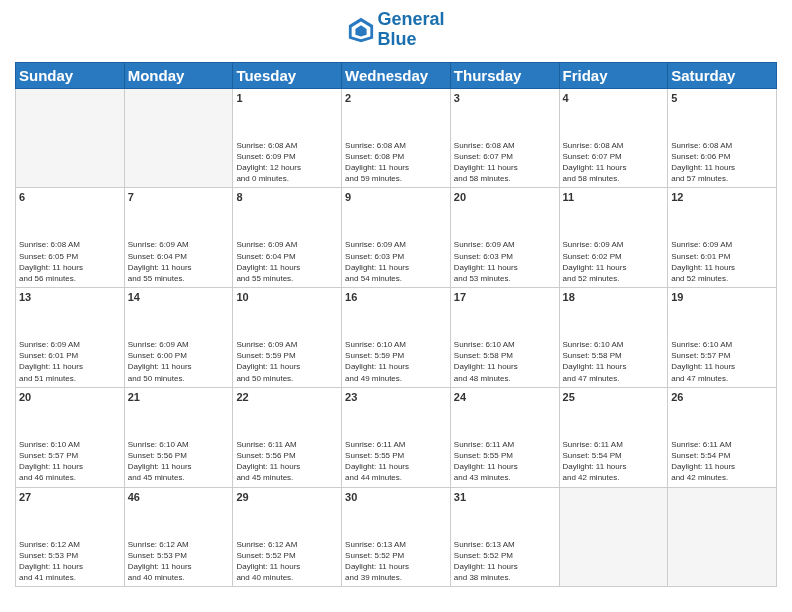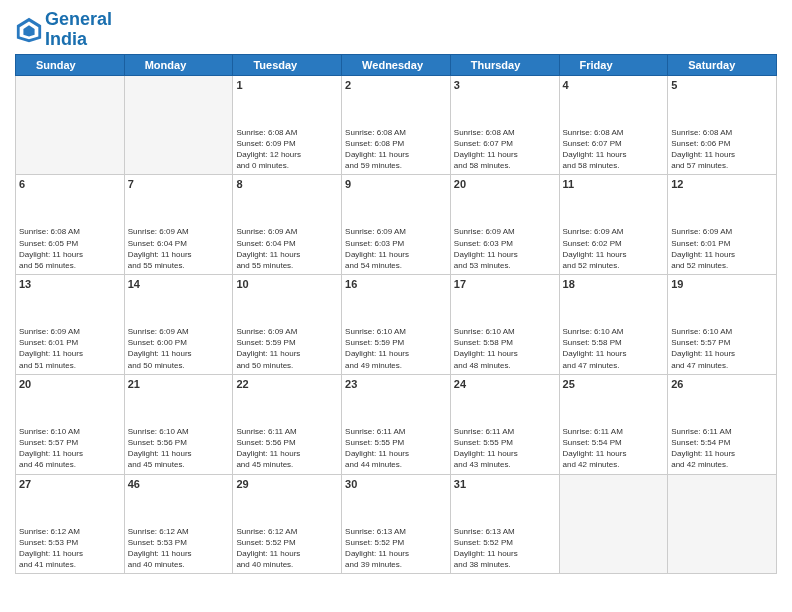--- a/index.html
+++ b/index.html
@@ -11,23 +11,23 @@
       overflow: hidden;
     }
     .page {
       width: 792px;
       height: 612px;
       background: #fff;
       padding: 10px 15px 10px 15px;
     }
     .header {
       display: flex;
-      justify-content: space-between;
+      justify-content: center;
       align-items: flex-start;
-      margin-bottom: 4px;
+      margin-bottom: 12px;
     }
     .logo {
       display: flex;
       align-items: center;
     }
     .logo-text {
       font-size: 18px;
       font-weight: bold;
       color: #333;
       line-height: 1.1;
@@ -54,23 +54,23 @@
       color: #555;
     }
     table {
       width: 100%;
       border-collapse: collapse;
       table-layout: fixed;
     }
     th {
       background-color: #2979c0;
       color: #fff;
-      font-size: 11px;
+      font-size: 15px;
       font-weight: bold;
-      padding: 4px 20px;
+      padding: 4px 3px;
       text-align: left;
       border: 1px solid #1a5fa0;
     }
     td {
       border: 1px solid #ccc;
       vertical-align: top;
       padding: 3px 3px;
       font-size: 8.5px;
       color: #333;
       height: 78px;
@@ -99,21 +99,21 @@
 <div class="page">
   <div class="header">
     <div class="logo">
       <svg class="logo-icon" viewBox="0 0 30 30">
         <polygon points="15,2 28,10 28,24 15,28 2,24 2,10" fill="#2979c0"></polygon>
         <polygon points="15,6 25,12 25,22 15,25 5,22 5,12" fill="#fff"></polygon>
         <polygon points="15,10 21,14 21,20 15,22 9,20 9,14" fill="#2979c0"></polygon>
       </svg>
       <div class="logo-text">
         <div><span>General</span></div>
-        <div><span>India</span></div>
+        <div><span>Blue</span></div>
       </div>
     </div>
   </div>
 
   <table>
     <thead>
       <tr>
 
       <th>Sunday</th>
           <th>Monday</th>

